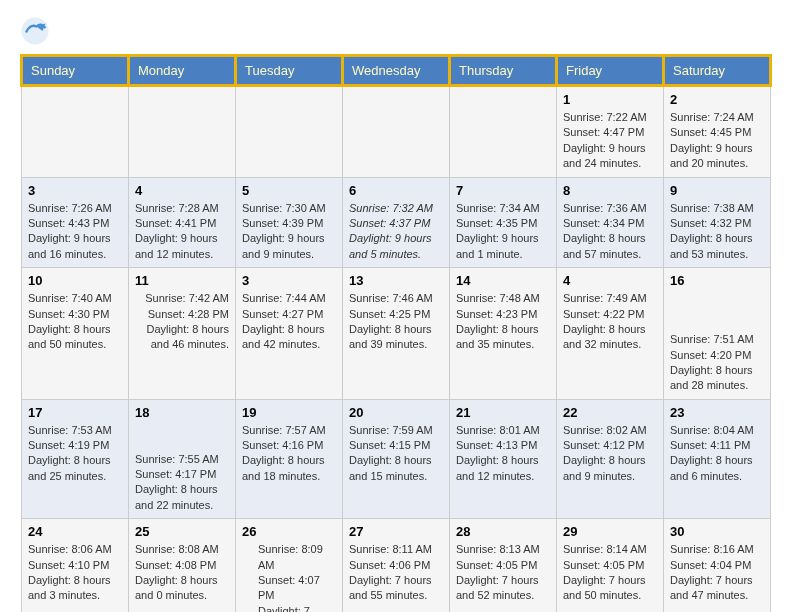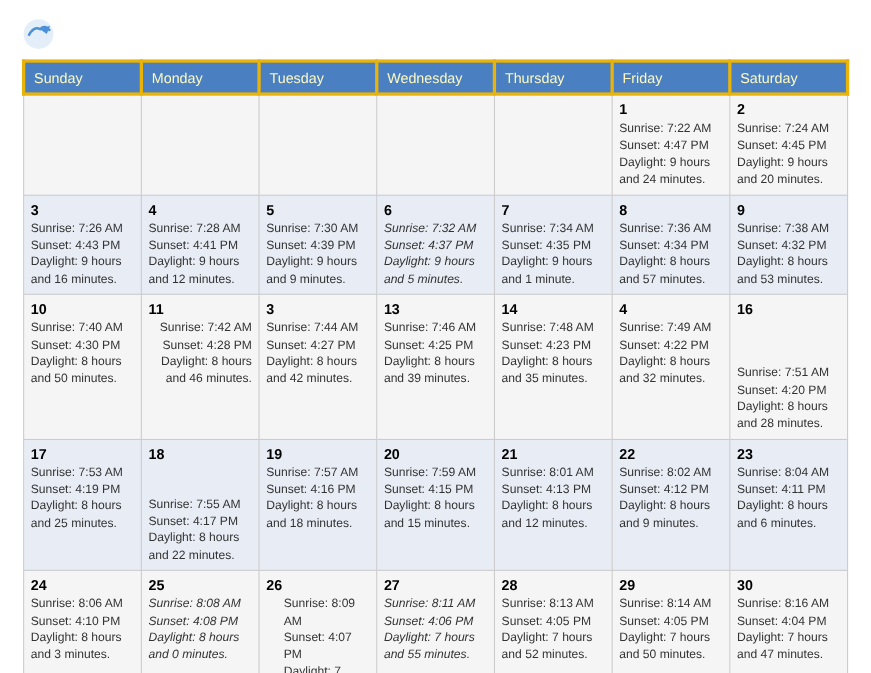--- a/index.html
+++ b/index.html
@@ -211,33 +211,33 @@
         </tr>
         <tr>
           <td>
             <div class="day-num">24</div>
             <div class="day-info" style="white-space: pre-line;">Sunrise: 8:06 AM
 Sunset: 4:10 PM
 Daylight: 8 hours and 3 minutes.</div>
           </td>
           <td>
             <div class="day-num">25</div>
-            <div class="day-info" style="white-space: pre-line; font-style: italic;">Sunrise: 8:08 AM
+            <div class="day-info" style="white-space: pre-line;">Sunrise: 8:08 AM
 Sunset: 4:08 PM
 Daylight: 8 hours and 0 minutes.</div>
           </td>
           <td>
             <div class="day-num">26</div>
             <div class="day-info" style="white-space: pre-line; margin-left: 16px;">Sunrise: 8:09 AM
 Sunset: 4:07 PM
 Daylight: 7 hours and 58 minutes.</div>
           </td>
           <td>
             <div class="day-num">27</div>
-            <div class="day-info" style="white-space: pre-line; font-style: italic;">Sunrise: 8:11 AM
+            <div class="day-info" style="white-space: pre-line;">Sunrise: 8:11 AM
 Sunset: 4:06 PM
 Daylight: 7 hours and 55 minutes.</div>
           </td>
           <td>
             <div class="day-num">28</div>
             <div class="day-info" style="white-space: pre-line;">Sunrise: 8:13 AM
 Sunset: 4:05 PM
 Daylight: 7 hours and 52 minutes.</div>
           </td>
           <td>

